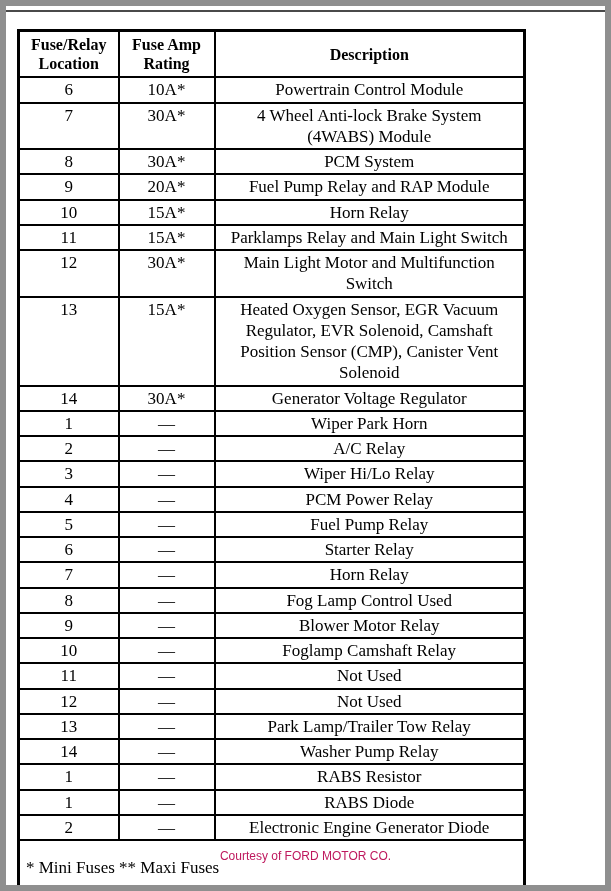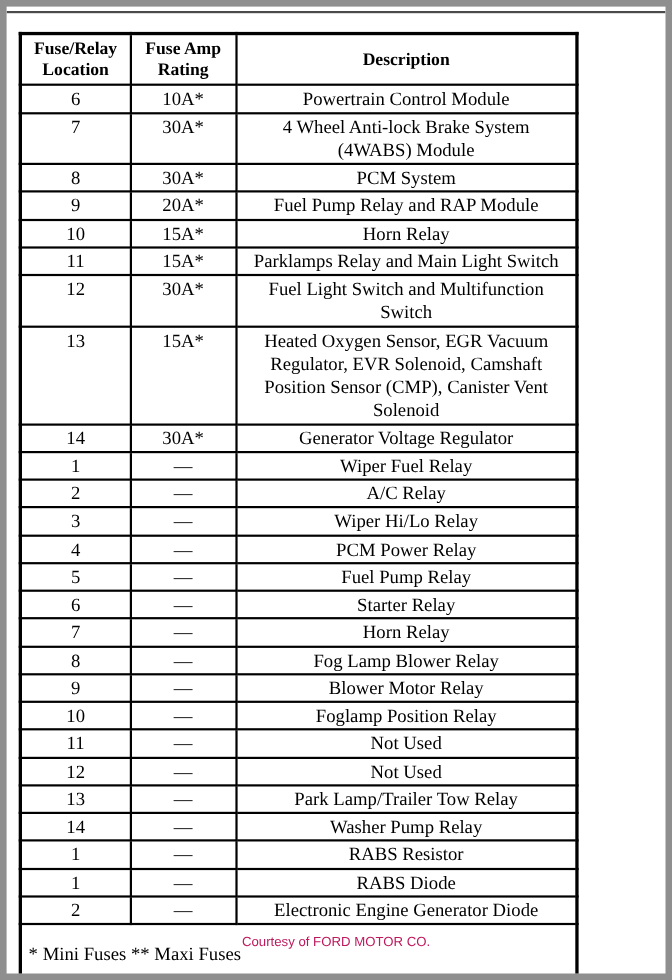--- a/index.html
+++ b/index.html
@@ -92,36 +92,36 @@
           <td class="col-desc">Horn Relay</td>
         </tr>
         <tr>
           <td class="col-loc">11</td>
           <td class="col-amp">15A*</td>
           <td class="col-desc">Parklamps Relay and Main Light Switch</td>
         </tr>
         <tr>
           <td class="col-loc">12</td>
           <td class="col-amp">30A*</td>
-          <td class="col-desc">Fuel Light Switch and Multifunction Switch</td>
+          <td class="col-desc">Main Light Motor and Multifunction Switch</td>
         </tr>
         <tr>
           <td class="col-loc">13</td>
           <td class="col-amp">15A*</td>
           <td class="col-desc">Heated Oxygen Sensor, EGR Vacuum Regulator, EVR Solenoid, Camshaft Position Sensor (CMP), Canister Vent Solenoid</td>
         </tr>
         <tr>
           <td class="col-loc">14</td>
           <td class="col-amp">30A*</td>
           <td class="col-desc">Generator Voltage Regulator</td>
         </tr>
         <tr>
           <td class="col-loc">1</td>
           <td class="col-amp">—</td>
-          <td class="col-desc">Wiper Fuel Relay</td>
+          <td class="col-desc">Wiper Park Horn</td>
         </tr>
         <tr>
           <td class="col-loc">2</td>
           <td class="col-amp">—</td>
           <td class="col-desc">A/C Relay</td>
         </tr>
         <tr>
           <td class="col-loc">3</td>
           <td class="col-amp">—</td>
           <td class="col-desc">Wiper Hi/Lo Relay</td>
@@ -142,31 +142,31 @@
           <td class="col-desc">Starter Relay</td>
         </tr>
         <tr>
           <td class="col-loc">7</td>
           <td class="col-amp">—</td>
           <td class="col-desc">Horn Relay</td>
         </tr>
         <tr>
           <td class="col-loc">8</td>
           <td class="col-amp">—</td>
-          <td class="col-desc">Fog Lamp Blower Relay</td>
+          <td class="col-desc">Fog Lamp Control Used</td>
         </tr>
         <tr>
           <td class="col-loc">9</td>
           <td class="col-amp">—</td>
           <td class="col-desc">Blower Motor Relay</td>
         </tr>
         <tr>
           <td class="col-loc">10</td>
           <td class="col-amp">—</td>
-          <td class="col-desc">Foglamp Position Relay</td>
+          <td class="col-desc">Foglamp Camshaft Relay</td>
         </tr>
         <tr>
           <td class="col-loc">11</td>
           <td class="col-amp">—</td>
           <td class="col-desc">Not Used</td>
         </tr>
         <tr>
           <td class="col-loc">12</td>
           <td class="col-amp">—</td>
           <td class="col-desc">Not Used</td>

